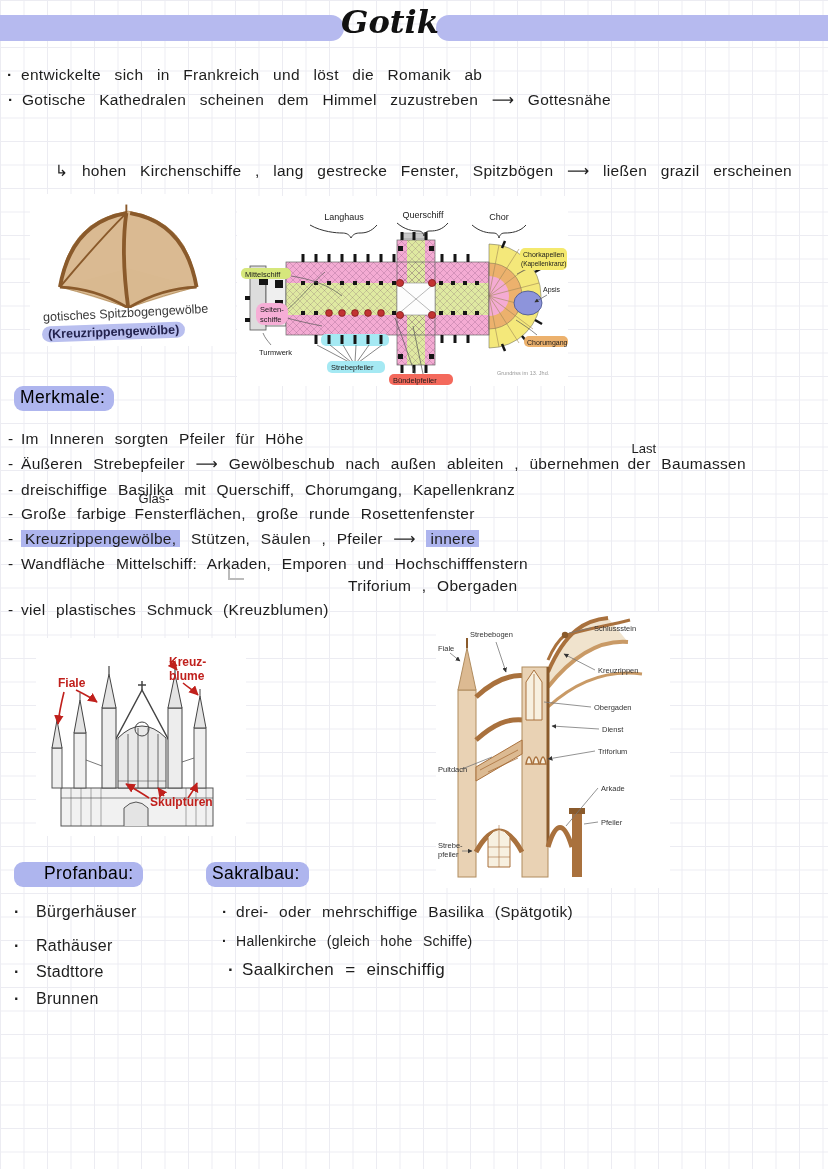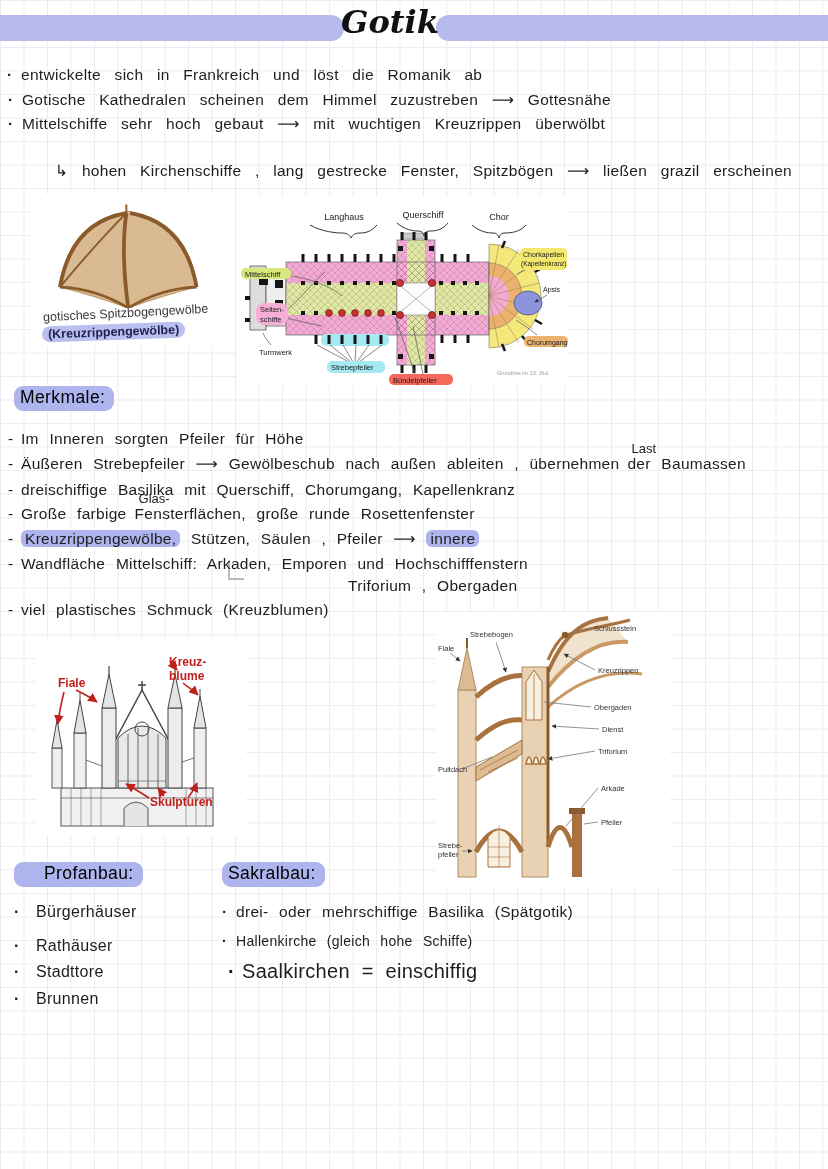--- a/index.html
+++ b/index.html
@@ -15,21 +15,21 @@
   .ribbon.right{left:436px;width:392px;border-radius:13px 0 0 13px;}
   .title{position:absolute;top:3px;left:320px;width:140px;margin:0;text-align:center;
     font-family:"DejaVu Serif",serif;font-style:italic;font-weight:bold;font-size:32px;color:#111;}
   
   .hw{position:absolute;white-space:nowrap;font-size:15.5px;letter-spacing:.3px;word-spacing:9px;color:#1d1d1d;}
   .hw .blt{display:inline-block;width:14px;font-weight:bold;word-spacing:0;}
   .hw .dsh{display:inline-block;width:13px;word-spacing:0;}
   .mk{word-spacing:6px;}
   .ins{position:relative;margin-left:8px;}
   .ins .top{position:absolute;left:4px;top:-14px;font-size:13px;letter-spacing:0;word-spacing:0;}
-  .hl{background:#aeb5ee;border-radius:6px;padding:0 4px;}
+  .hl{background:#aeb5ee;border-radius:0;padding:0 4px;}
   .pill-h{position:absolute;font-size:17.5px;letter-spacing:.4px;color:#000000;
     background:#aeb5ee;border-radius:9px;padding:1px 9px 3px 6px;}
   
   .card{position:absolute;background:#fff;}
   .fig text{font-family:"Liberation Sans",sans-serif;}
   .vault-cap1{position:absolute;left:13px;top:112px;font-size:12.5px;color:#3a3a3a;transform:rotate(-3deg);white-space:nowrap;}
   .vault-cap2{position:absolute;left:12px;top:130px;font-size:12.5px;font-weight:bold;color:#23234e;
     background:#b9bfef;border-radius:8px;padding:1px 6px;white-space:nowrap;transform:rotate(-2deg);}
   .corner{position:absolute;left:228px;top:560px;width:14px;height:18px;
     border-left:2px solid #bbb;border-bottom:2px solid #bbb;}
@@ -38,21 +38,20 @@
 <body>
 
 <div class="page">
 
   <div class="ribbon left"></div>
   <div class="ribbon right"></div>
   <h1 class="title">Gotik</h1>
 
   <div class="hw" style="left:7px;top:66px;"><span class="blt">·</span><span>entwickelte sich in Frankreich und löst die Romanik ab</span></div>
   <div class="hw" style="left:8px;top:91px;"><span class="blt">·</span><span>Gotische Kathedralen scheinen dem Himmel zuzustreben ⟶ Gottesnähe</span></div>
-  <div class="hw" style="left:8px;top:115px;"><span class="blt">·</span><span>Mittelschiffe sehr hoch gebaut ⟶ mit wuchtigen Kreuzrippen überwölbt</span></div>
   <div class="hw" style="left:55px;top:162px;">↳ hohen Kirchenschiffe , lang gestrecke Fenster, Spitzbögen ⟶ ließen grazil erscheinen</div>
 
   <div class="card" style="left:30px;top:194px;width:205px;height:152px;">
     <svg class="fig" width="190" height="112" viewBox="0 0 190 118" style="position:absolute;left:8px;top:2px;">
       <polygon points="18,96 90,76 162,96 90,118" fill="#ecdcc6"></polygon>
       <path d="M18,96 Q26,26 90,16 Q154,26 162,96 Q128,104 90,118 Q52,104 18,96 Z" fill="#d9b88e" stroke="#b5905f" stroke-width="1" opacity="0.96"></path>
       <g stroke="#8a5a2b" fill="none">
         <path d="M18,96 Q30,28 88,18" stroke-width="4"></path>
         <path d="M162,96 Q150,28 92,18" stroke-width="4"></path>
         <path d="M90,118 Q82,60 88,18" stroke-width="4"></path>
@@ -374,24 +373,24 @@
         <text x="158" y="98">Obergaden</text>
         <text x="166" y="120">Dienst</text>
         <text x="162" y="142">Triforium</text>
         <text x="165" y="179">Arkade</text>
         <text x="165" y="213">Pfeiler</text>
       </g>
     </svg>
   </div>
 
   <span class="pill-h" style="left:14px;top:862px;padding-left:30px;">Profanbau:</span>
-  <span class="pill-h" style="left:222px;top:862px;">Sakralbau:</span>
+  <span class="pill-h" style="left:206px;top:862px;">Sakralbau:</span>
 
   <div class="hw" style="left:14px;top:903px;font-size:16px;"><span class="blt" style="width:22px">·</span><span>Bürgerhäuser</span></div>
   <div class="hw" style="left:14px;top:937px;font-size:16px;"><span class="blt" style="width:22px">·</span><span>Rathäuser</span></div>
   <div class="hw" style="left:14px;top:963px;font-size:16px;"><span class="blt" style="width:22px">·</span><span>Stadttore</span></div>
   <div class="hw" style="left:14px;top:990px;font-size:16px;"><span class="blt" style="width:22px">·</span><span>Brunnen</span></div>
 
   <div class="hw mk" style="left:222px;top:903px;font-size:15.5px;"><span class="blt">·</span><span>drei- oder mehrschiffige Basilika (Spätgotik)</span></div>
   <div class="hw mk" style="left:222px;top:933px;font-size:14px;"><span class="blt">·</span><span>Hallenkirche (gleich hohe Schiffe)</span></div>
-  <div class="hw mk" style="left:228px;top:960px;font-size:20px;"><span class="blt">·</span><span>Saalkirchen = einschiffig</span></div>
+  <div class="hw mk" style="left:228px;top:960px;font-size:17px;"><span class="blt">·</span><span>Saalkirchen = einschiffig</span></div>
 
 </div>
 
 </body></html>

